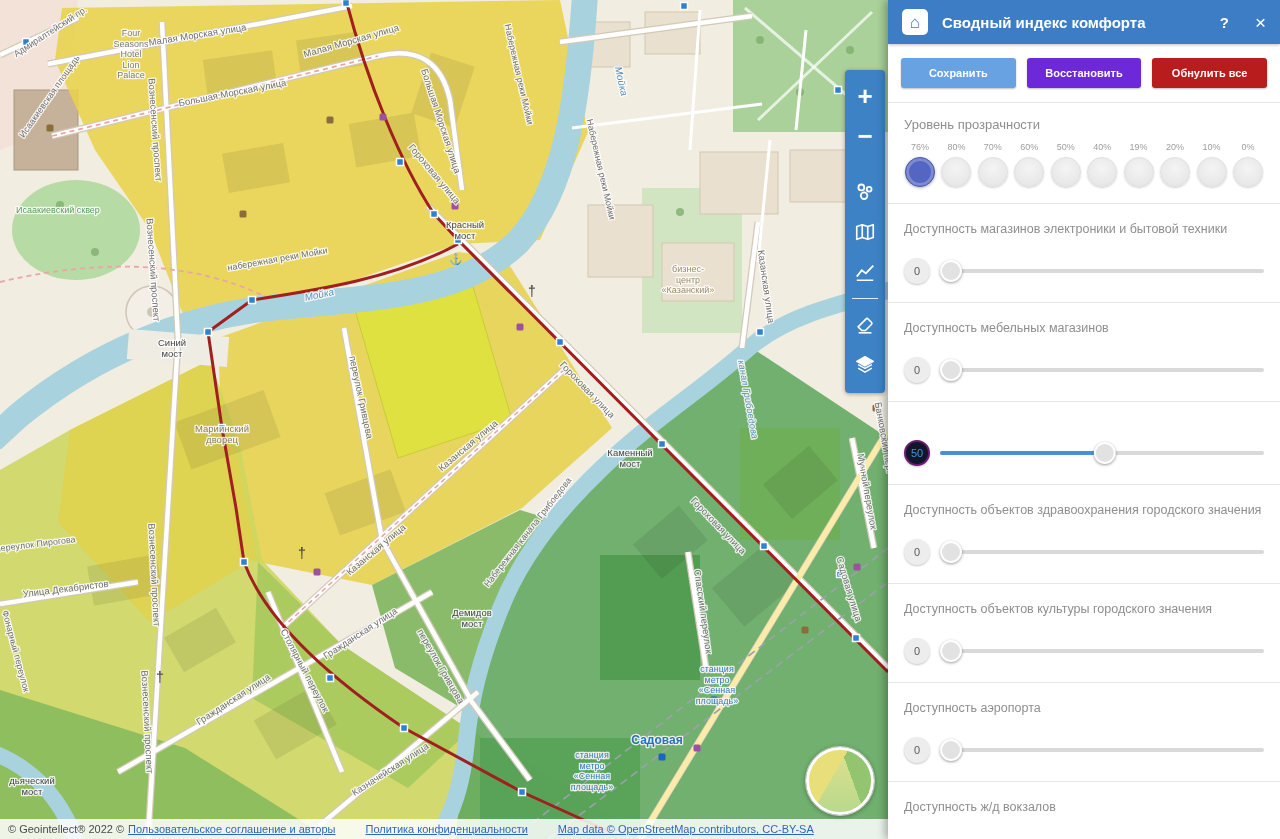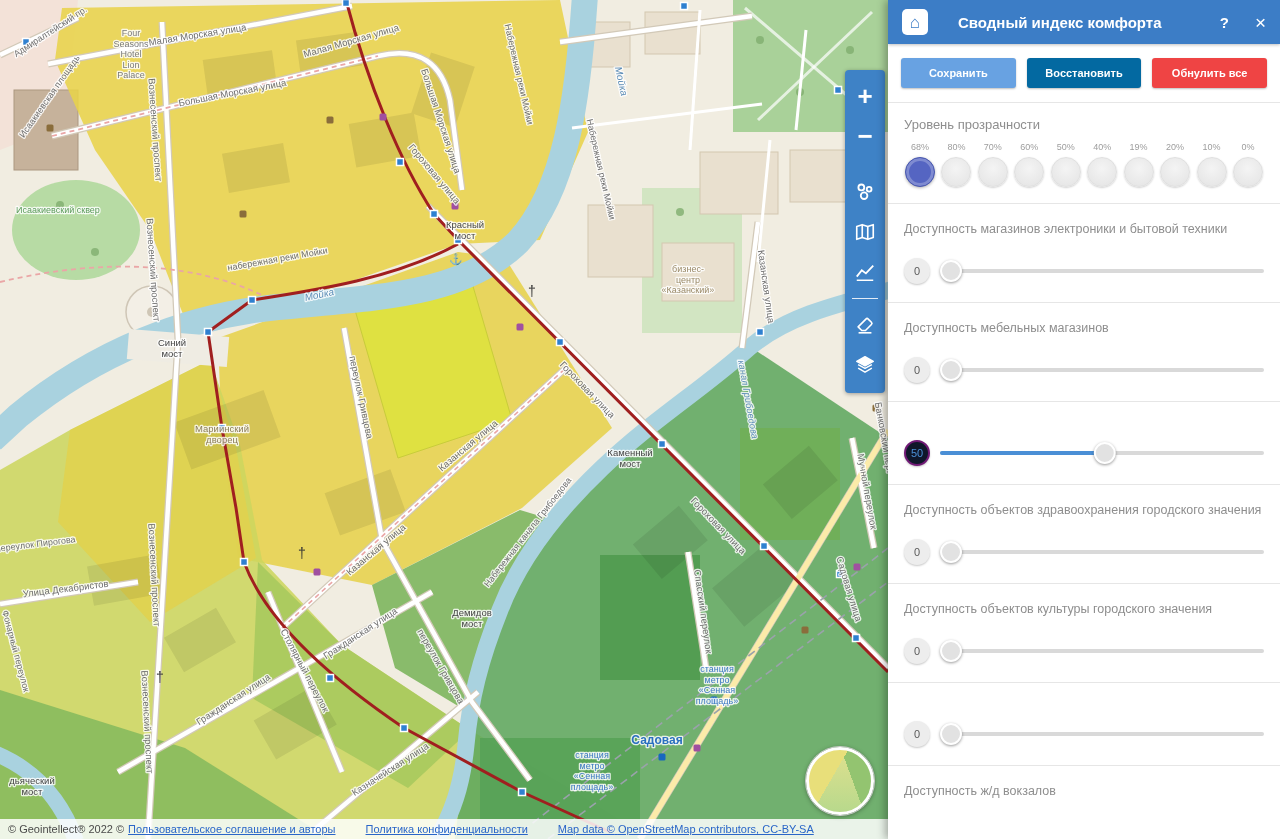--- a/index.html
+++ b/index.html
@@ -33,30 +33,30 @@
   .tool-divider{width:26px;height:1px;background:rgba(255,255,255,.85);margin:6px 0;}
 
   
   .panel{position:absolute;right:0;top:0;width:392px;height:839px;background:#fff;overflow:hidden;
     box-shadow:-3px 0 8px rgba(0,0,0,.3);z-index:10;}
   .panel-header{height:44px;background:#3c7dc6;display:flex;align-items:center;padding:0 14px;gap:10px;
     box-shadow:0 1px 3px rgba(0,0,0,.25);}
   .home-btn{width:26px;height:26px;background:#fff;border-radius:5px;display:flex;align-items:center;
     justify-content:center;cursor:pointer;flex-shrink:0;}
   .home-glyph{color:#3c7dc6;font-size:17px;line-height:1;font-weight:bold;}
-  .panel-title{flex:1;color:#fff;font-size:15px;font-weight:bold;margin-left:20px;}
+  .panel-title{flex:1;color:#fff;font-size:15px;font-weight:bold;margin-left:4px;}
   .help-btn{color:#fff;font-size:15px;font-weight:bold;cursor:pointer;margin-right:16px;}
   .close-btn{color:#fff;font-size:19px;cursor:pointer;line-height:1;}
 
   .actions-row{display:flex;gap:11px;padding:14px 13px;}
   .btn{flex:1;height:30px;border:none;border-radius:3px;color:#fff;font-weight:bold;font-size:11px;
     font-family:"Liberation Sans",sans-serif;cursor:pointer;box-shadow:0 1px 2px rgba(0,0,0,.25);}
   .btn.save{background:#68a2e2;}
-  .btn.restore{background:#0369a1;}
-  .btn.reset{background:#ef4444;}
+  .btn.restore{background:#6d28d9;}
+  .btn.reset{background:#b91c1c;}
 
   .section{border-top:1px solid #e6e6e6;padding:14px 16px 16px;}
   .section-label{color:#8e8e8e;font-size:13px;}
 
   .opacity-row{margin-top:10px;display:flex;justify-content:space-between;}
   .opacity-option{width:32px;text-align:center;cursor:pointer;}
   .opacity-pct{font-size:9px;color:#9d9d9d;margin-bottom:5px;}
   .opacity-circle{width:30px;height:30px;border-radius:50%;margin:0 auto;
     background:radial-gradient(circle at 50% 38%,#f4f4f4,#e3e3e3);
     box-shadow:0 1px 2px rgba(0,0,0,.18);border:1px solid #e0e0e0;box-sizing:border-box;}
@@ -403,21 +403,21 @@
     <div class="actions-row">
       <button class="btn save">Сохранить</button>
       <button class="btn restore">Восстановить</button>
       <button class="btn reset">Обнулить все</button>
     </div>
 
     <div class="section">
       <div class="section-label">Уровень прозрачности</div>
       <div class="opacity-row">
           <div class="opacity-option selected">
-            <div class="opacity-pct">68%</div>
+            <div class="opacity-pct">76%</div>
             <div class="opacity-circle"></div>
           </div>
           <div class="opacity-option">
             <div class="opacity-pct">80%</div>
             <div class="opacity-circle"></div>
           </div>
           <div class="opacity-option">
             <div class="opacity-pct">70%</div>
             <div class="opacity-circle"></div>
           </div>
@@ -506,20 +506,21 @@
       <div class="value-badge">0</div>
       <div class="slider-track-wrap">
         <div class="track"></div>
         <div class="fill" style="width: 0%;"></div>
         <div class="handle" style="left: 0%; transform: translateX(0%);"></div>
       </div>
     </div>
   </div>
 
   <div class="slider-section">
+    <div class="slider-label">Доступность аэропорта</div>
     <div class="slider-row">
       <div class="value-badge">0</div>
       <div class="slider-track-wrap">
         <div class="track"></div>
         <div class="fill" style="width: 0%;"></div>
         <div class="handle" style="left: 0%; transform: translateX(0%);"></div>
       </div>
     </div>
   </div>
 

